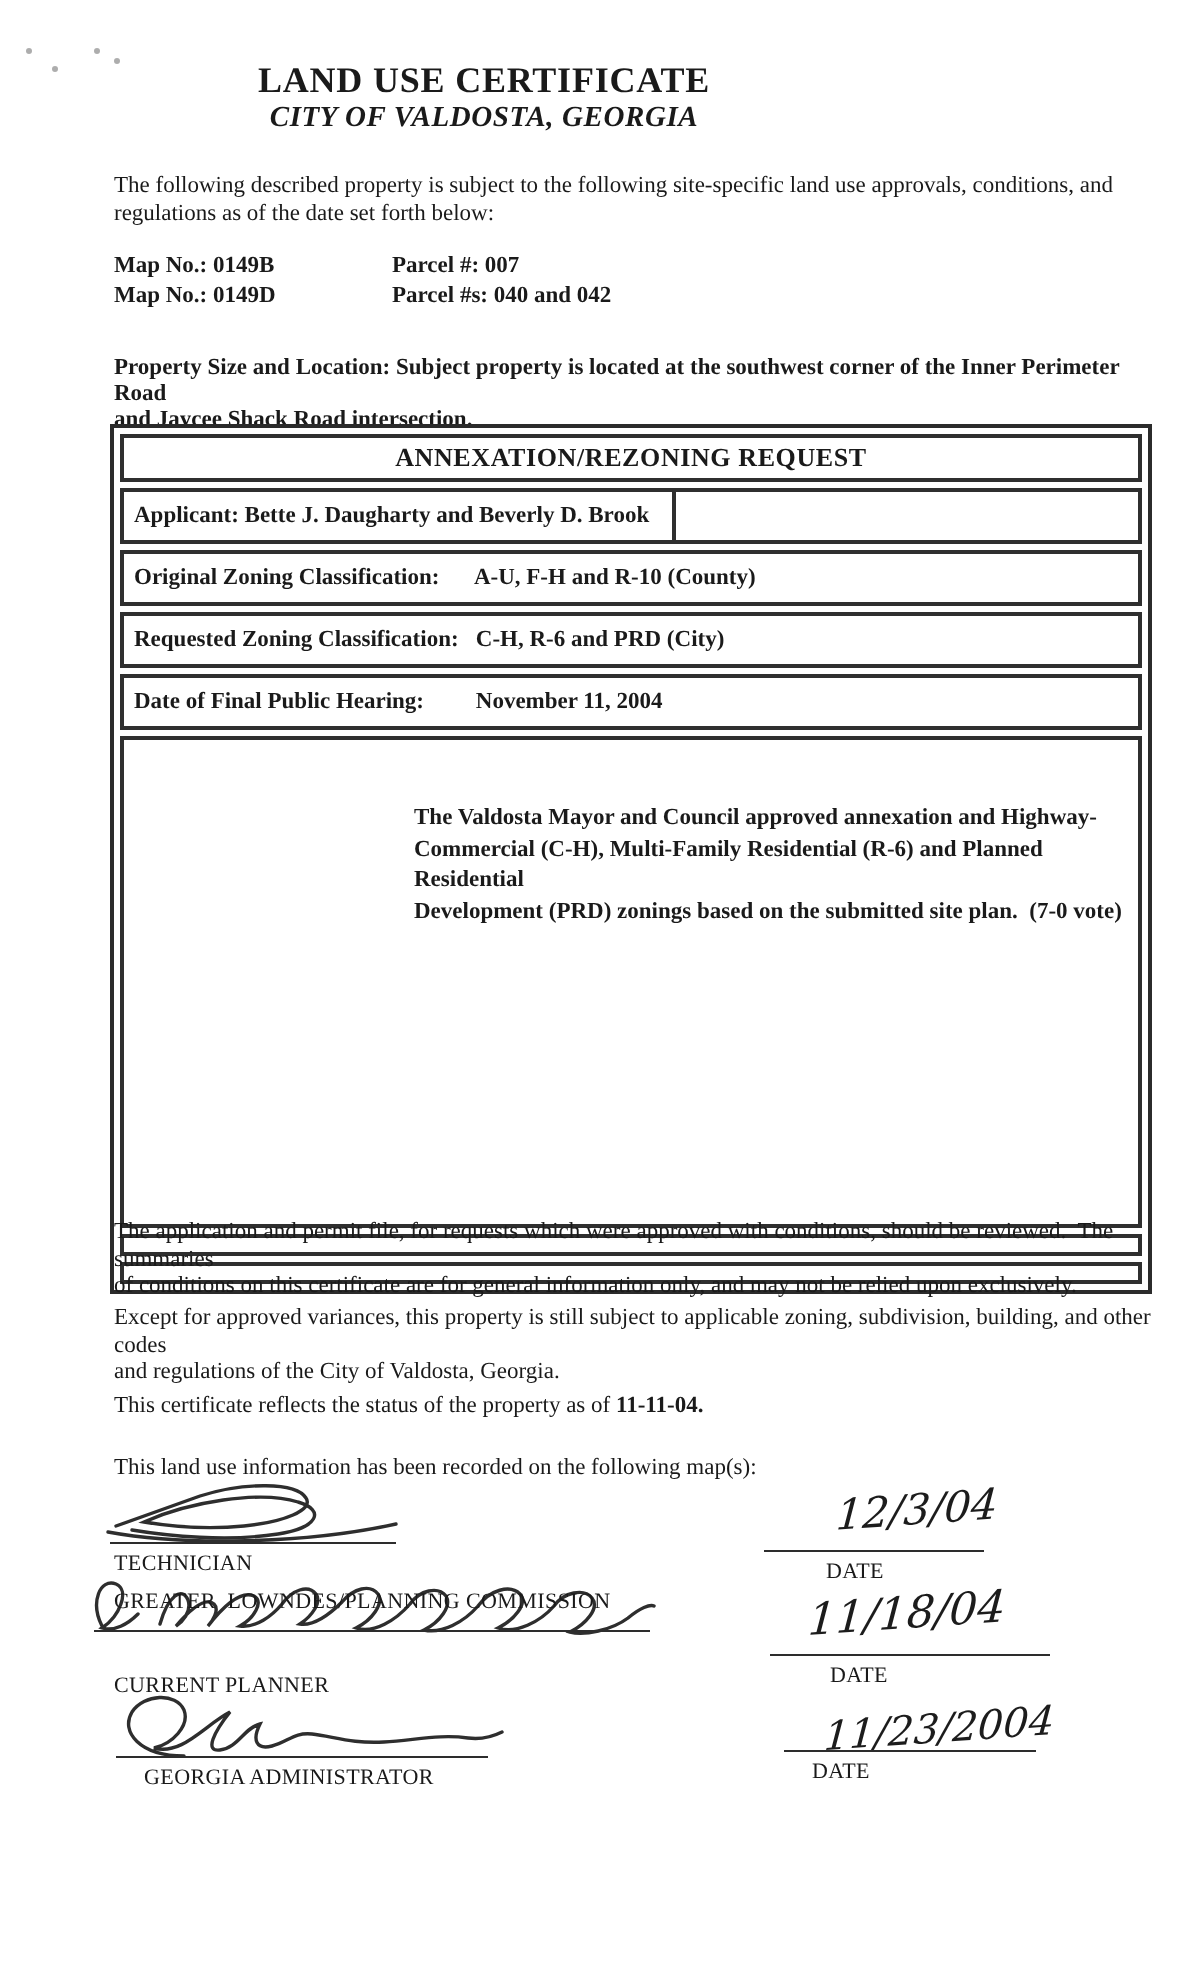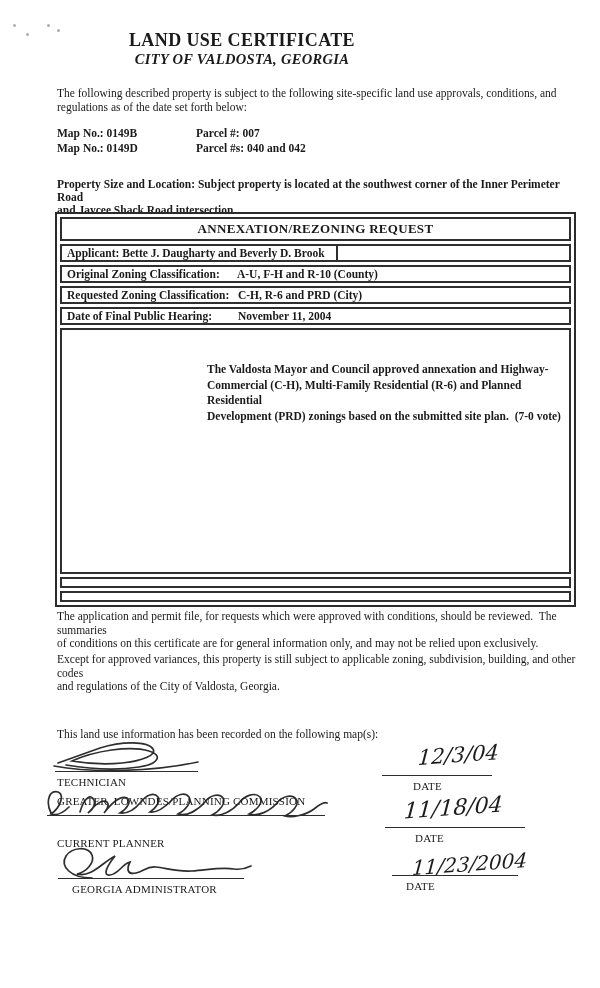--- a/index.html
+++ b/index.html
@@ -28,21 +28,21 @@
 
   .reqbox {
     position:absolute; top:212px; left:55px; width:521px;
     border:2px solid #2b2b2b; padding:3px;
     display:flex; flex-direction:column; gap:3px;
     background:#fff;
   }
   .cell { border:2px solid #2f2f2f; background:#fff; }
   .titlecell { height:24px; display:flex; align-items:center; justify-content:center;
     font-size:13px; font-weight:bold; letter-spacing:.3px; }
-  .rowcell { height:18px; display:flex; align-items:center; font-size:11.5px; font-weight:bold; }
+  .rowcell { height:28px; display:flex; align-items:center; font-size:11.5px; font-weight:bold; }
   .rowcell .lab { padding-left:5px; white-space:pre; }
   .rowcell .val { white-space:pre; }
   .split { padding:0; }
   .split .left { width:276px; height:100%; display:flex; align-items:center; border-right:2px solid #2f2f2f; }
   .split .right { flex:1; height:100%; display:flex; align-items:center; }
   .bodycell { height:246px; position:relative;padding-left:13px; }
   .decision { position:absolute; top:32px; left:145px; width:362px;
     font-size:11.5px; font-weight:bold; line-height:15.5px; white-space:pre-wrap; }
   .thincell { height:11px; }
 
@@ -119,20 +119,21 @@
     <div class="cell thincell"></div>
     <div class="cell thincell"></div>
   </div>
 
   <div class="para" style="top:610px;left:57px;width:522px">The application and permit file, for requests which were approved with conditions, should be reviewed.  The summaries
 of conditions on this certificate are for general information only, and may not be relied upon exclusively.</div>
 
   <div class="para" style="top:653px;left:57px;width:522px">Except for approved variances, this property is still subject to applicable zoning, subdivision, building, and other codes
 and regulations of the City of Valdosta, Georgia.</div>
 
+  <div class="para" style="top:697px;left:57px;width:522px"><span>This certificate reflects the status of the property as of </span><span class="b">11-11-04.</span></div>
 
   <div class="para" style="top:728px;left:57px;width:522px">This land use information has been recorded on the following map(s):</div>
 
   <svg class="sigsvg" style="left:52px;top:740px" width="150" height="34" viewBox="0 0 150 34">
     <path d="M6,23 L48,8 C70,1 96,1 101,9 C105,15 90,21 70,23 C50,25 32,23 20,21 C42,11 78,5 97,11 C111,15 107,24 87,27 C62,31 32,28 14,25"></path>
     <path d="M2,26 C40,33 100,32 146,22"></path>
   </svg>
   <div class="sigline" style="left:55px;top:743px;width:143px;height:29px"></div>
   <div class="siglabel" style="left:57px;top:776px">TECHNICIAN</div>
 

